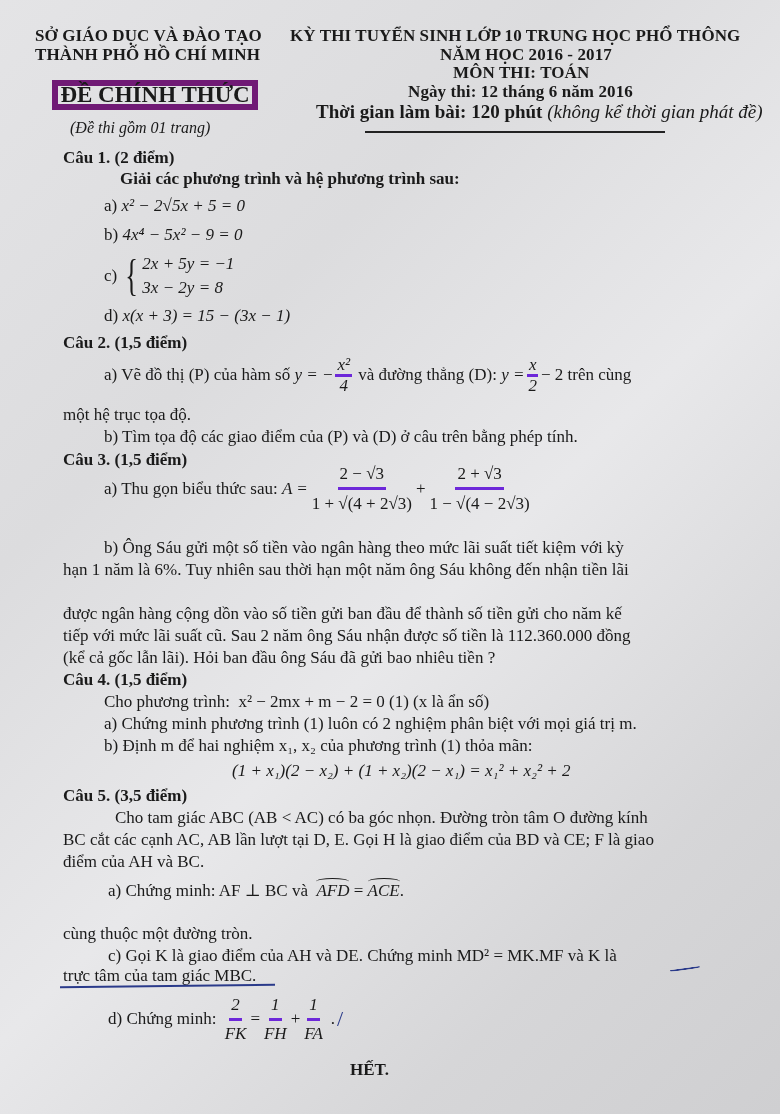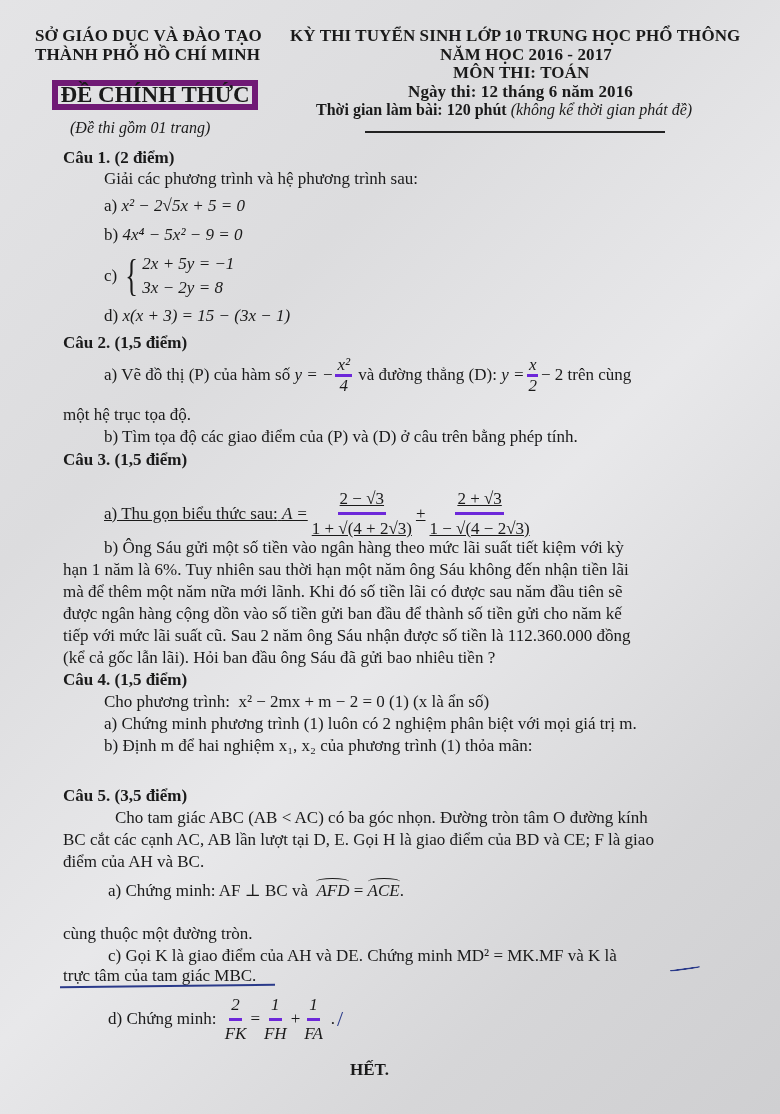--- a/index.html
+++ b/index.html
@@ -40,28 +40,28 @@
 
   <div class="abs hdr" style="left:35px; top:26px;">SỞ GIÁO DỤC VÀ ĐÀO TẠO</div>
   <div class="abs hdr" style="left:35px; top:45px;">THÀNH PHỐ HỒ CHÍ MINH</div>
   <div class="box">ĐỀ CHÍNH THỨC</div>
   <div class="abs ital" style="left:70px; top:119px; font-size:16px;">(Đề thi gồm 01 trang)</div>
 
   <div class="abs hdr" style="left:290px; top:26px;">KỲ THI TUYỂN SINH LỚP 10 TRUNG HỌC PHỔ THÔNG</div>
   <div class="abs hdr" style="left:440px; top:45px;">NĂM HỌC 2016 - 2017</div>
   <div class="abs hdr" style="left:453px; top:63px;">MÔN THI: TOÁN</div>
   <div class="abs hdr" style="left:408px; top:82px;">Ngày thi: 12 tháng 6 năm 2016</div>
-  <div class="abs" style="left:316px; top:101px; font-size:16px;">
+  <div class="abs" style="left:316px; top:101px; font-size:19px;">
     <span class="bold">Thời gian làm bài: 120 phút</span>
     <span class="ital">(không kể thời gian phát đề)</span>
   </div>
   <div class="rule" style="left:365px; top:131px; width:300px;"></div>
 
   <div class="abs q" style="left:63px; top:148px;">Câu 1. (2 điểm)</div>
-  <div class="abs txt" style="left:104px; top:169px;">Giải các phương trình và hệ phương trình sau:</div>
+  <div class="abs txt" style="left:120px; top:169px;font-weight:bold;">Giải các phương trình và hệ phương trình sau:</div>
   <div class="abs txt" style="left:104px; top:196px;">
     <span>a)</span>
     <span class="m">x² − 2√5x + 5 = 0</span>
   </div>
   <div class="abs txt" style="left:104px; top:225px;">
     <span>b)</span>
     <span class="m">4x⁴ − 5x² − 9 = 0</span>
   </div>
   <div class="abs txt" style="left:104px; top:252px; display:flex; align-items:center;">
     <span style="margin-right:4px;">c)</span>
@@ -89,47 +89,47 @@
     <span class="frac m">
         <span class="num">x</span>
         <span class="den">2</span>
       </span>
     <span>− 2 trên cùng</span>
   </div>
   <div class="abs txt" style="left:63px; top:405px;">một hệ trục tọa độ.</div>
   <div class="abs txt" style="left:104px; top:427px;">b) Tìm tọa độ các giao điểm của (P) và (D) ở câu trên bằng phép tính.</div>
 
   <div class="abs q" style="left:63px; top:450px;">Câu 3. (1,5 điểm)</div>
-  <div class="abs txt" style="left:104px; top:485px; display:flex; align-items:center;text-decoration:underline;">
+  <div class="abs txt" style="left:104px; top:460px; display:flex; align-items:center;">
     <span>a) Thu gọn biểu thức sau:</span>&nbsp;
     <span class="m">A =</span>
     <span class="frac" style="line-height:1.6;">
         <span class="num">2 − √3</span>
         <span class="den">1 + √(4 + 2√3)</span>
       </span>
     <span>+</span>
     <span class="frac" style="line-height:1.6;">
         <span class="num">2 + √3</span>
         <span class="den">1 − √(4 − 2√3)</span>
       </span>
   </div>
   <div class="abs txt" style="left:104px; top:538px;text-align:center;">b) Ông Sáu gửi một số tiền vào ngân hàng theo mức lãi suất tiết kiệm với kỳ</div>
   <div class="abs txt" style="left:63px; top:560px;">hạn 1 năm là 6%. Tuy nhiên sau thời hạn một năm ông Sáu không đến nhận tiền lãi</div>
-  <div class="abs txt" style="left:63px; top:582px;">mà để thêm một năm nữa mới lãnh. Khi đó số tiền lãi có được sau năm đầu tiên sẽ</div>
   <div class="abs txt" style="left:63px; top:604px;">được ngân hàng cộng dồn vào số tiền gửi ban đầu để thành số tiền gửi cho năm kế</div>
   <div class="abs txt" style="left:63px; top:626px;">tiếp với mức lãi suất cũ. Sau 2 năm ông Sáu nhận được số tiền là 112.360.000 đồng</div>
   <div class="abs txt" style="left:63px; top:648px;">(kể cả gốc lẫn lãi). Hỏi ban đầu ông Sáu đã gửi bao nhiêu tiền ?</div>
 
   <div class="abs q" style="left:63px; top:670px;">Câu 4. (1,5 điểm)</div>
   <div class="abs txt" style="left:104px; top:692px;">
     <span>Cho phương trình:</span>&nbsp;
     <span>x² − 2mx + m − 2 = 0  (1) (x là ẩn số)</span>
   </div>
   <div class="abs txt" style="left:104px; top:714px;">a)  Chứng minh phương trình (1) luôn có 2 nghiệm phân biệt với mọi giá trị m.</div>
   <div class="abs txt" style="left:104px; top:736px;">b)  Định m để hai nghiệm x₁, x₂ của phương trình (1) thỏa mãn:</div>
+  <div class="abs txt m" style="left:232px; top:761px;">(1 + x₁)(2 − x₂) + (1 + x₂)(2 − x₁) = x₁² + x₂² + 2</div>
 
   <div class="abs q" style="left:63px; top:786px;">Câu 5. (3,5 điểm)</div>
   <div class="abs txt" style="left:115px; top:808px;">Cho tam giác ABC (AB &lt; AC) có ba góc nhọn. Đường tròn tâm O đường kính</div>
   <div class="abs txt" style="left:63px; top:830px;">BC cắt các cạnh AC, AB lần lượt tại D, E. Gọi H là giao điểm của BD và CE; F là giao</div>
   <div class="abs txt" style="left:63px; top:852px;">điểm của AH và BC.</div>
   <div class="abs txt" style="left:108px; top:880px;">
     <span>a)  Chứng minh: AF ⊥ BC và</span>&nbsp;
     <span class="arc m">AFD</span><span> = </span><span class="arc m">ACE</span><span>.</span>
   </div>
   <div class="abs txt" style="left:63px; top:924px;">cùng thuộc một đường tròn.</div>

